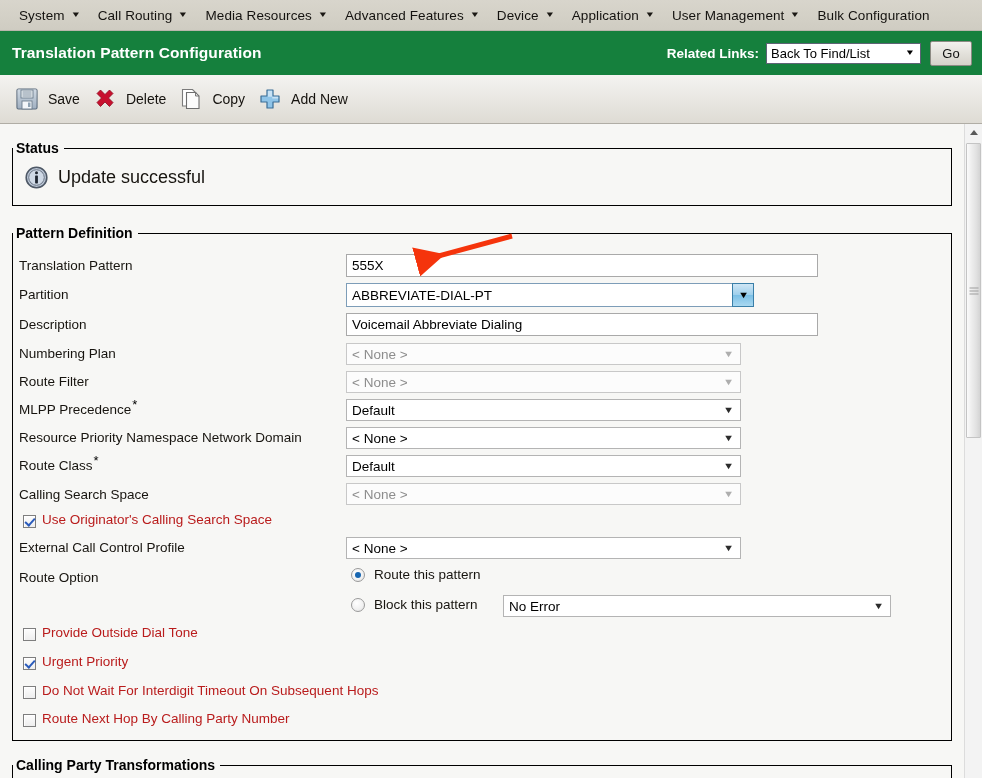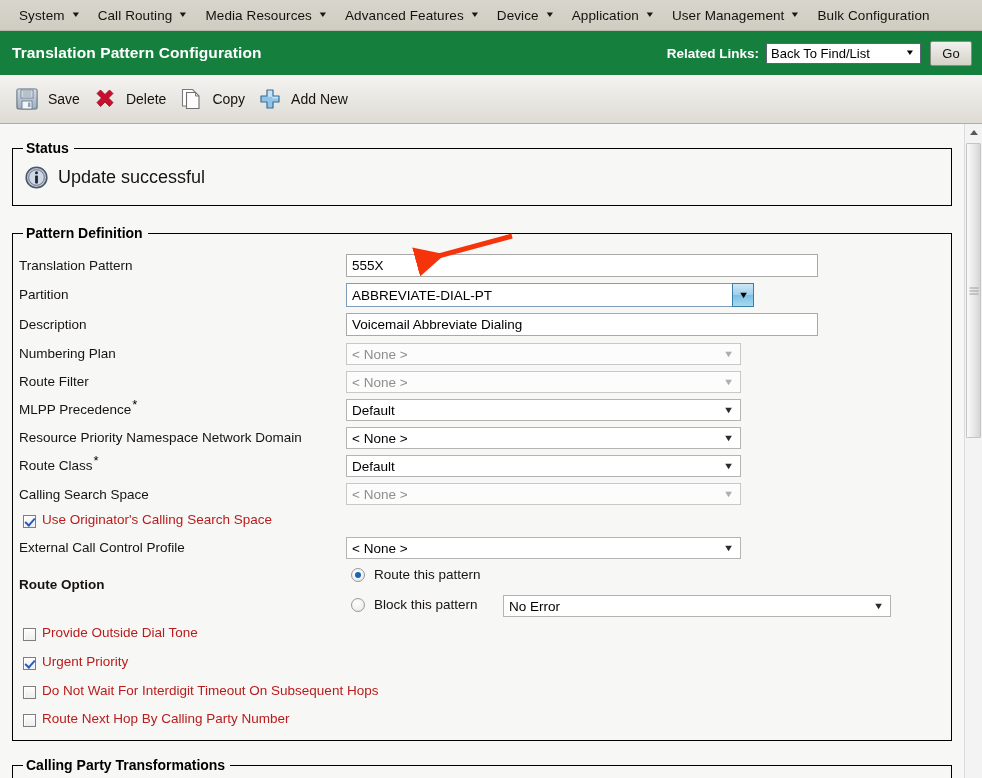--- a/index.html
+++ b/index.html
@@ -134,21 +134,20 @@
     margin: 0;
     border: 1px solid #000000;
     background: transparent;
     padding: 0;
   }
   fieldset.box > legend {
     font-size: 14px;
     font-weight: bold;
     color: #000;
     padding: 0 5px 0 3px;
-    margin-left: 10px;
   }
 
   
   #status-box {
     left: 12px; top: 16px;
     width: 940px; height: 66px;
   }
   #status-row {
     display: flex;
     align-items: center;
@@ -526,21 +525,21 @@
 
       <div class="cbx checked" style="left:10px; top:274px;"></div>
       <div class="cbx-label" style="left:29px; top:271px;">Use Originator's Calling Search Space</div>
 
       <div class="f-label" style="top:299px;">External Call Control Profile</div>
       <div class="f-select" style="top:296px; width:395px;">
         <span>&lt; None &gt;</span>
         <span class="s-caret">▼</span>
       </div>
 
-      <div class="f-label" style="top:336px;font-weight:bold;">Route Option</div>
+      <div class="f-label" style="top:329px;">Route Option</div>
 
       <div class="rdo selected" style="left:338px; top:327px;"></div>
       <div class="rdo-label" style="left:361px; top:326px;">Route this pattern</div>
 
       <div class="rdo" style="left:338px; top:357px;"></div>
       <div class="rdo-label" style="left:361px; top:356px;">Block this pattern</div>
       <div class="f-select" style="left:490px; top:354px; width:388px;">
         <span>No Error</span>
         <span class="s-caret">▼</span>
       </div>

